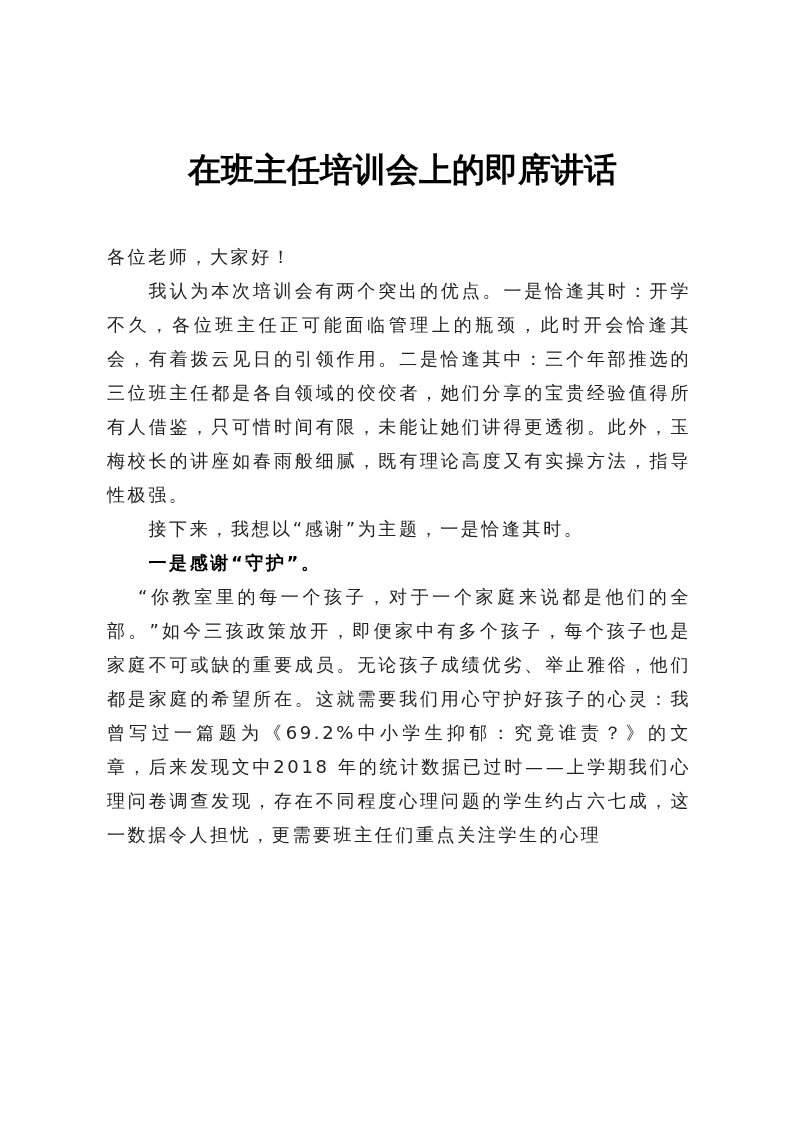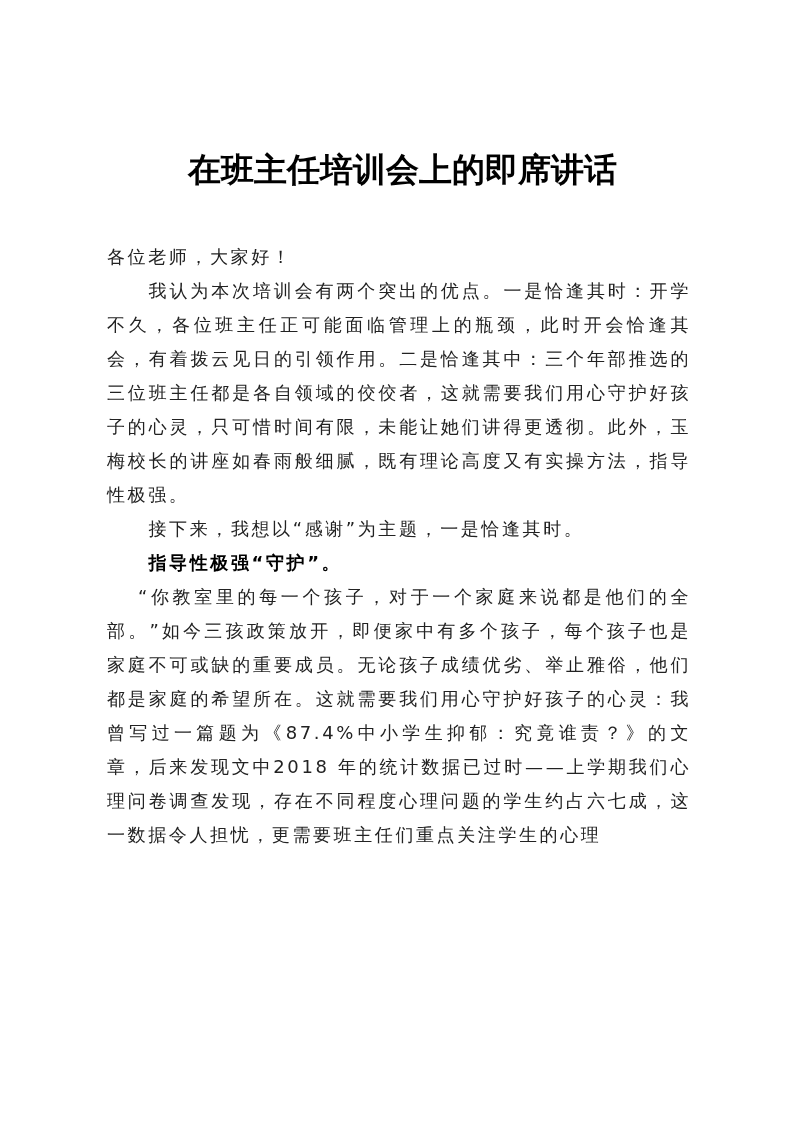--- a/index.html
+++ b/index.html
@@ -65,18 +65,18 @@
   }
 </style>
 </head>
 <body>
 
 <div class="page">
   <h1 class="title">在班主任培训会上的即席讲话</h1>
 
   <div class="body-text">
     <p class="no-indent">各位老师，大家好！</p>
-    <p>我认为本次培训会有两个突出的优点。一是恰逢其时：开学不久，各位班主任正可能面临管理上的瓶颈，此时开会恰逢其会，有着拨云见日的引领作用。二是恰逢其中：三个年部推选的三位班主任都是各自领域的佼佼者，这就需要我们用心守护好孩子的心灵，只可惜时间有限，未能让她们讲得更透彻。此外，玉梅校长的讲座如春雨般细腻，既有理论高度又有实操方法，指导性极强。</p>
+    <p>我认为本次培训会有两个突出的优点。一是恰逢其时：开学不久，各位班主任正可能面临管理上的瓶颈，此时开会恰逢其会，有着拨云见日的引领作用。二是恰逢其中：三个年部推选的三位班主任都是各自领域的佼佼者，她们分享的宝贵经验值得所有人借鉴，只可惜时间有限，未能让她们讲得更透彻。此外，玉梅校长的讲座如春雨般细腻，既有理论高度又有实操方法，指导性极强。</p>
     <p>接下来，我想以“感谢”为主题，一是恰逢其时。</p>
-    <p class="heading">指导性极强“守护”。</p>
-    <p class="quote-indent">“你教室里的每一个孩子，对于一个家庭来说都是他们的全部。”如今三孩政策放开，即便家中有多个孩子，每个孩子也是家庭不可或缺的重要成员。无论孩子成绩优劣、举止雅俗，他们都是家庭的希望所在。这就需要我们用心守护好孩子的心灵：我曾写过一篇题为《87.4%中小学生抑郁：究竟谁责？》的文章，后来发现文中2018 年的统计数据已过时——上学期我们心理问卷调查发现，存在不同程度心理问题的学生约占六七成，这一数据令人担忧，更需要班主任们重点关注学生的心理</p>
+    <p class="heading">一是感谢“守护”。</p>
+    <p class="quote-indent">“你教室里的每一个孩子，对于一个家庭来说都是他们的全部。”如今三孩政策放开，即便家中有多个孩子，每个孩子也是家庭不可或缺的重要成员。无论孩子成绩优劣、举止雅俗，他们都是家庭的希望所在。这就需要我们用心守护好孩子的心灵：我曾写过一篇题为《69.2%中小学生抑郁：究竟谁责？》的文章，后来发现文中2018 年的统计数据已过时——上学期我们心理问卷调查发现，存在不同程度心理问题的学生约占六七成，这一数据令人担忧，更需要班主任们重点关注学生的心理</p>
   </div>
 </div>
 
 </body></html>

